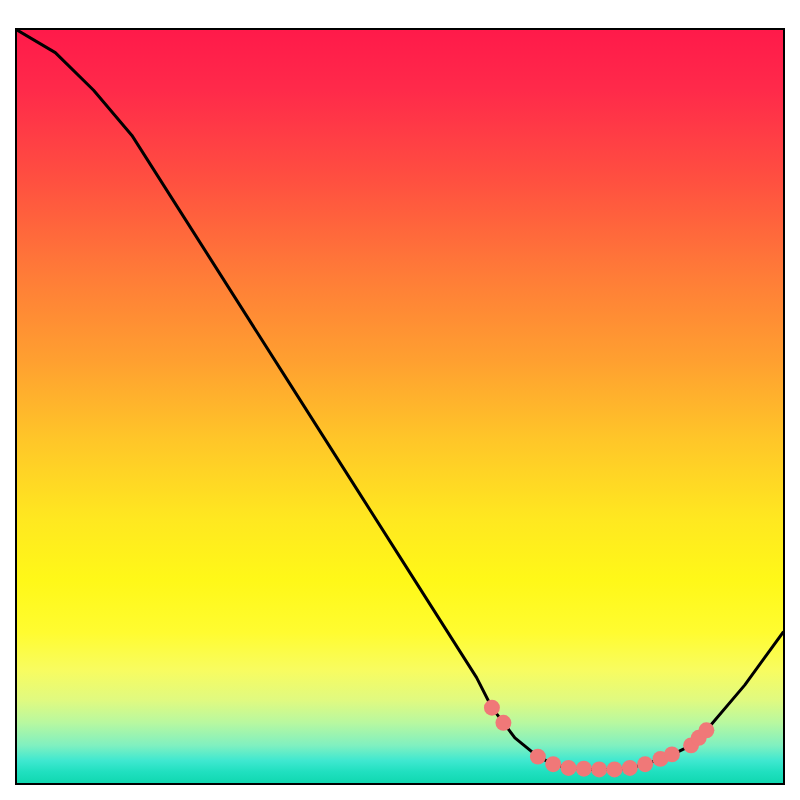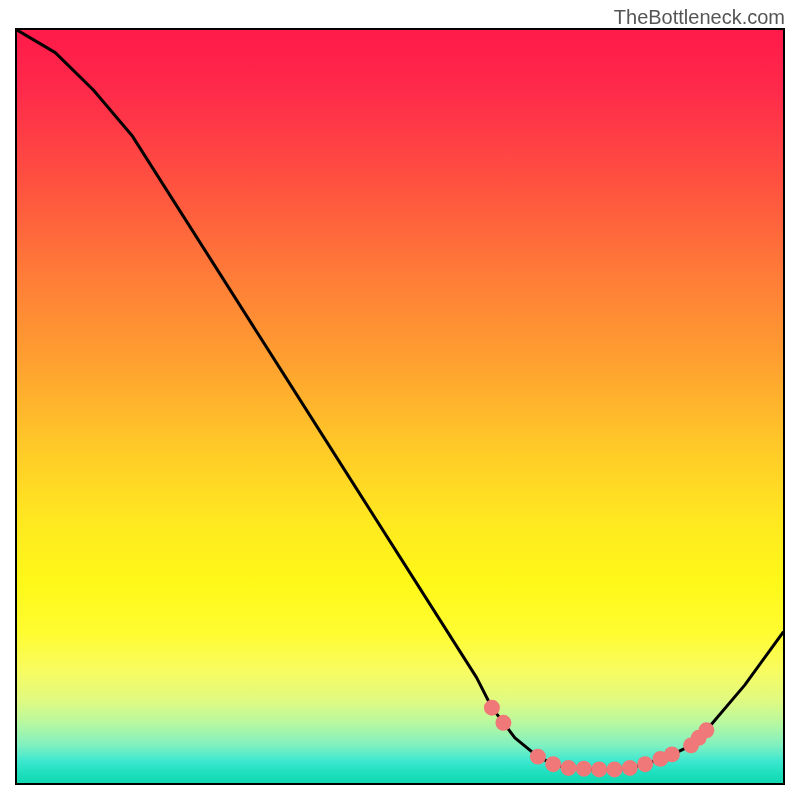--- a/index.html
+++ b/index.html
@@ -56,21 +56,20 @@
     left: 0;
     top: 0;
     width: 100%;
     height: 100%;
   }
 </style>
 </head>
 <body>
 
 <div class="chart-container">
-  <div class="watermark">TheBottleneck.com</div>
   <div class="plot-area">
     <div class="gradient-bg"></div>
     <svg class="curve" viewBox="0 0 770 757" preserveAspectRatio="none">
       <g id="curve-group">
           <path d="M0.00 0.00 L38.50 22.71 L77.00 60.56 L115.50 105.98 L154.00 166.54 L192.50 227.10 L231.00 287.66 L269.50 348.22 L308.00 408.78 L346.50 469.34 L385.00 529.90 L423.50 590.46 L462.00 651.02 L477.40 681.30 L500.50 711.58 L523.60 730.50 L539.00 738.08 L554.40 741.86 L577.50 743.37 L600.60 743.37 L616.00 741.86 L631.40 738.08 L654.50 730.50 L677.60 719.15 L693.00 704.01 L731.50 658.59 L770.00 605.60" fill="none" stroke="#000" stroke-width="3" stroke-linejoin="round" stroke-linecap="round"></path>
         </g>
       <g id="marker-group">
           <circle cx="477.40" cy="681.30" r="8" fill="#f07878"></circle>
           <circle cx="488.95" cy="696.44" r="8" fill="#f07878"></circle>
           <circle cx="523.60" cy="730.50" r="8" fill="#f07878"></circle>

